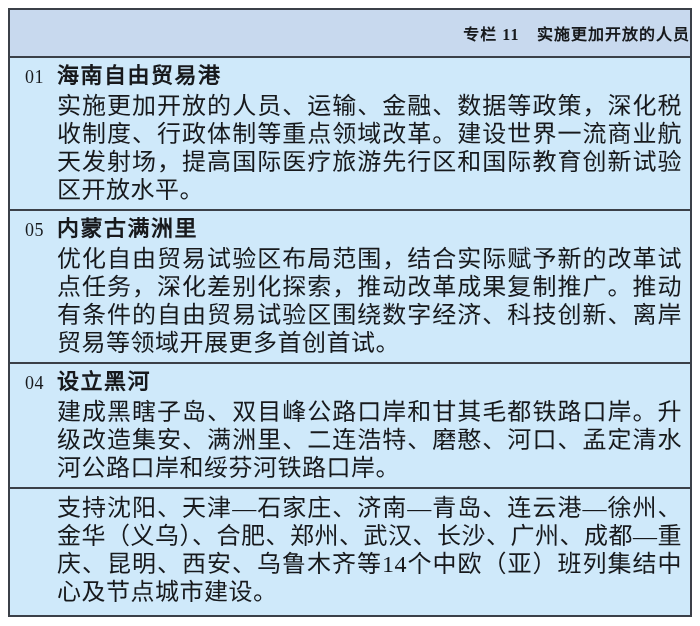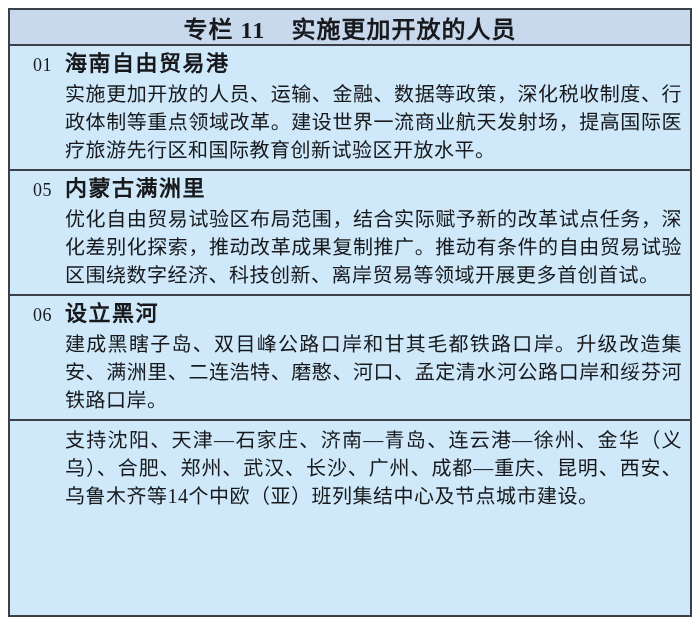--- a/index.html
+++ b/index.html
@@ -22,32 +22,32 @@
     border: 2px solid var(--line);
     background: var(--body-bg);
     display: flex;
     flex-direction: column;
     overflow: hidden;
   }
   .panel-header {
     flex: 0 0 auto;
     background: var(--header-bg);
     border-bottom: 2px solid var(--line);
-    height: 36px;
+    height: 48px;
     display: flex;
     align-items: center;
-    justify-content: center;
-    font-size: 24px;
+    justify-content: flex-end;
+    font-size: 16px;
     font-weight: bold;
     letter-spacing: 1px;
   }
   .panel-header .header-title { margin-left: 1.1em; }
   .sections { flex: 1 1 auto; display: flex; flex-direction: column; }
   .section {
-    padding: 4px 0 5px 8px;
+    padding: 4px 0 5px 0;
     border-bottom: 2px solid var(--line);
   }
   .section:last-child { border-bottom: none; }
   .section-title-row {
     display: flex;
     align-items: baseline;
     line-height: 28px;
     padding-left: 15px;
   }
   .section-num {
@@ -57,21 +57,21 @@
     font-family: "Liberation Serif", "DejaVu Serif", serif;
     letter-spacing: 0.5px;
   }
   .section-title {
     font-size: 22px;
     font-weight: bold;
     letter-spacing: 1.5px;
   }
   .section-body {
     margin: 1px 8px 0 47px;
-    font-size: 20px;
+    font-size: 24px;
     line-height: 28px;
     text-align: justify;
     text-justify: inter-ideograph;
     letter-spacing: 0.5px;
   }
 </style>
 </head>
 <body style="background: rgb(255, 255, 255);">
 
 <div class="panel">
@@ -92,21 +92,21 @@
     <div class="section-title-row">
       <span class="section-num">05</span>
       <span class="section-title">内蒙古满洲里</span>
     </div>
     <div class="section-body">优化自由贸易试验区布局范围，结合实际赋予新的改革试点任务，深化差别化探索，推动改革成果复制推广。推动有条件的自由贸易试验区围绕数字经济、科技创新、离岸贸易等领域开展更多首创首试。</div>
   </div>
 
 
   <div class="section">
     <div class="section-title-row">
-      <span class="section-num">06</span>
+      <span class="section-num">04</span>
       <span class="section-title">设立黑河</span>
     </div>
     <div class="section-body">建成黑瞎子岛、双目峰公路口岸和甘其毛都铁路口岸。升级改造集安、满洲里、二连浩特、磨憨、河口、孟定清水河公路口岸和绥芬河铁路口岸。</div>
   </div>
 
   <div class="section">
     <div class="section-body">支持沈阳、天津—石家庄、济南—青岛、连云港—徐州、金华（义乌）、合肥、郑州、武汉、长沙、广州、成都—重庆、昆明、西安、乌鲁木齐等14个中欧（亚）班列集结中心及节点城市建设。</div>
   </div>
 </div>
 </div>

